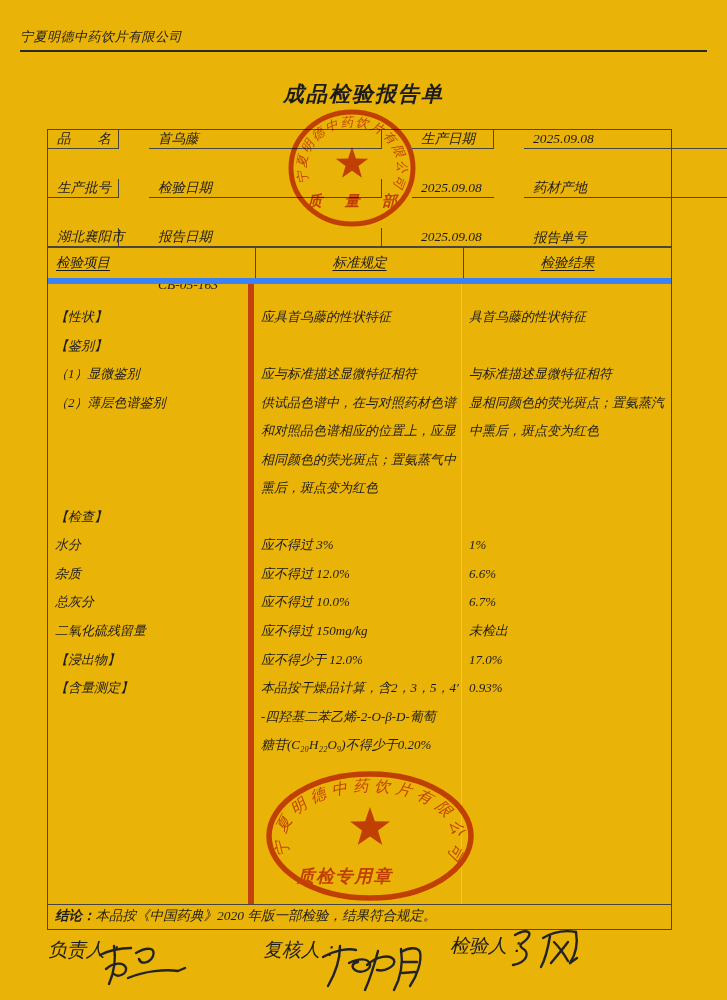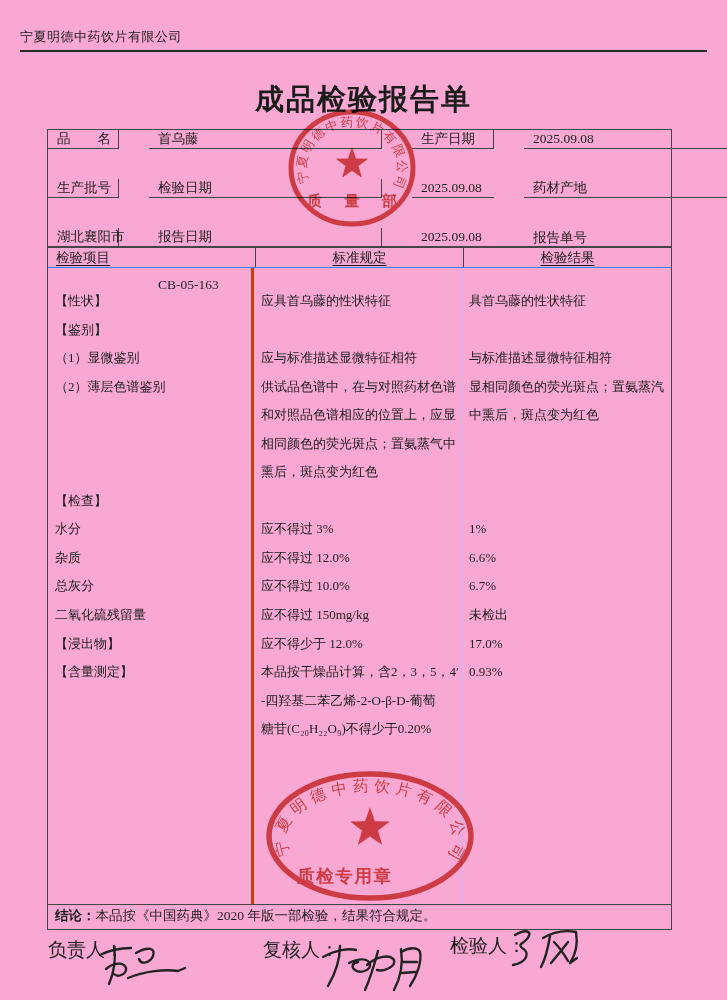--- a/index.html
+++ b/index.html
@@ -1,49 +1,49 @@
 <!DOCTYPE html>
 <html><head>
 <meta charset="utf-8">
 <style>
   * { margin:0; padding:0; box-sizing:border-box; }
   html,body { background:#ffffff; }
   .page {
-    position:relative; width:727px; height:1000px; background:#f9a8d4;
-    font-family:"Liberation Serif","DejaVu Serif",serif; color:#1c1c1c; overflow:hidden;
+    position:relative; width:727px; height:1000px; background:#eab308;
+    font-family:"Liberation Serif","DejaVu Serif",serif; color:#1c1c1c; overflow:hidden;font-style:italic;
   }
   
   .hdr-left  { position:absolute; top:28px; left:20px;  font-size:13px; letter-spacing:.5px; }
   .hdr-right { position:absolute; top:29px; right:20px; font-size:12.5px; }
   .hdr-rule  { position:absolute; top:50px; left:20px; width:687px; border-top:2.5px solid #2a2a2a; }
   .title { position:absolute; top:80px; left:0; width:727px; text-align:center;
-           font-size:29px; font-weight:bold; letter-spacing:2px; }
+           font-size:21px; font-weight:bold; letter-spacing:2px; }
   
   .info-table {
     position:absolute; left:47px; top:129px; width:625px; height:118px;
     display:grid; grid-template-columns:71px 233px 82px 239px; grid-template-rows:repeat(4,1fr);
     border:1.5px solid #454545; background:transparent;gap:30px;
   }
   .ic { border-right:1px solid #454545; border-bottom:1px solid #454545;
         display:flex; align-items:center; padding:0 9px; font-size:13.5px; white-space:nowrap; }
   .ic.no-r { border-right:none; }
   .ic.no-b { border-bottom:none; }
   .ic.span3 { grid-column:2 / 5; }
   
   .main-table { position:absolute; left:47px; top:247px; width:625px; height:683px;
                 border:1.5px solid #454545; display:flex; flex-direction:column; }
-  .mt-head { display:flex; height:20px; border-bottom:1px solid #3b82f6; }
+  .mt-head { display:flex; height:36px; border-bottom:6px solid #3b82f6; }
   .mh { display:flex; align-items:center; font-size:13.5px; }
   .mh-1 { width:208px; border-right:1px solid #454545; padding-left:8px; }
   .mh-2 { width:208px; border-right:1px solid #454545; justify-content:center; }
   .mh-3 { flex:1; justify-content:center; }
   .mh span { text-decoration:underline; text-underline-offset:3px; }
   .mt-body { display:flex; flex:1; }
   .ccol { padding-top:19px; }
-  .ccol-1 { width:208px; border-right:3px solid #c2410c; }
+  .ccol-1 { width:208px; border-right:6px solid #c2410c; }
   .ccol-2 { width:208px; border-right:1px solid #c4b5fd; }
   .ccol-3 { flex:1; }
   .cline { height:28.55px; line-height:28.55px; padding:0 7px; font-size:13px; white-space:nowrap; }
   .mt-concl { height:25px; border-top:1px solid #454545; line-height:22px;
               padding-left:7px; font-size:13.5px; white-space:nowrap; }
   .mt-concl .cl { font-weight:bold; }
   
   .sig-label { position:absolute; font-size:19px; }
   .sig-resp  { left:48px;  top:937px; }
   .sig-rev   { left:263px; top:937px; }

